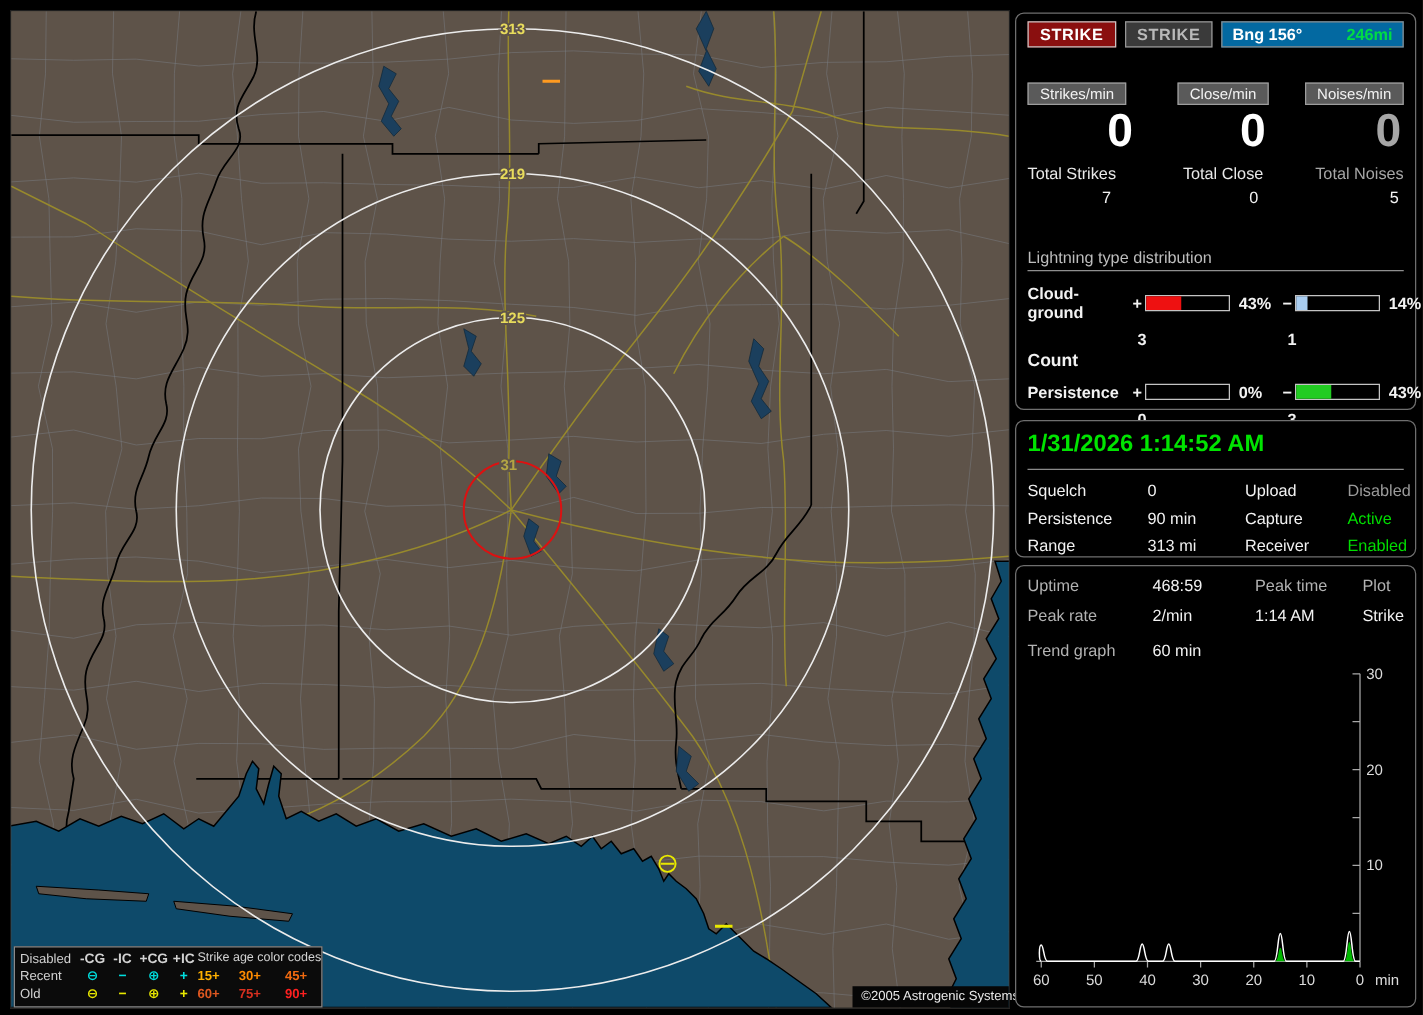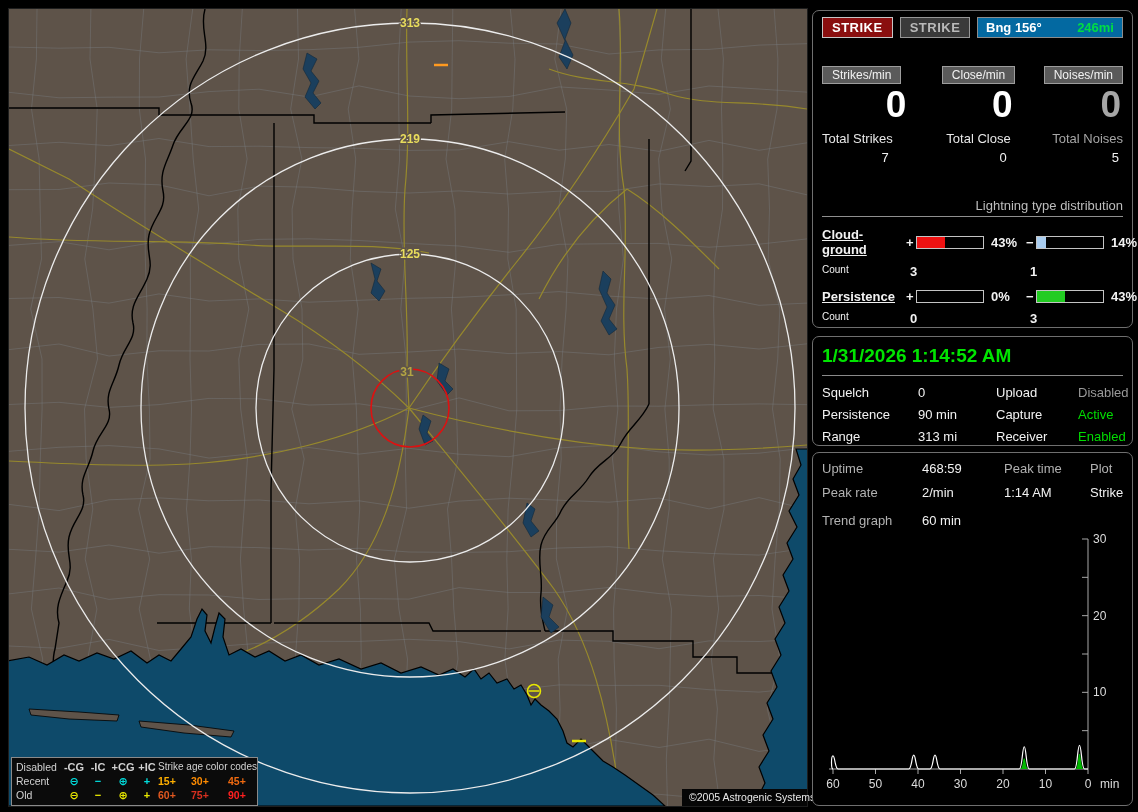--- a/index.html
+++ b/index.html
@@ -42,29 +42,29 @@
 
   .zeros-row{display:grid;grid-template-columns:1fr 1fr 1fr;margin-top:1px;}
   .bigzero{font-size:37px;font-weight:bold;text-align:right;line-height:40px;}
   .bigzero.z0{padding-right:16px;}.bigzero.z1{padding-right:10px;}.bigzero.z2{padding-right:2px;}
 
   .totals-row{display:grid;grid-template-columns:1fr 1fr 1fr;margin-top:6px;}
   .total-cell{display:flex;flex-direction:column;width:fit-content;}
   .total-label{font-size:13px;}
   .total-value{font-size:13px;color:#f2f2f2;text-align:right;padding-right:4px;margin-top:4px;}
 
-  .dist-title{margin-top:33px;font-size:13px;color:#bdbdbd;border-bottom:1px solid #8f8f8f;padding-bottom:3px;text-align:right;}
+  .dist-title{margin-top:33px;font-size:13px;color:#bdbdbd;border-bottom:1px solid #8f8f8f;padding-bottom:3px;}
   .dist-row{display:grid;grid-template-columns:84px 10px 70px 40px 10px 70px 24px;align-items:center;margin-top:10px;}
-  .dist-label{font-size:13px;font-weight:bold;color:#f2f2f2;text-decoration:underline;}
+  .dist-label{font-size:13px;font-weight:bold;color:#f2f2f2;}
   .sign{font-size:13px;font-weight:bold;color:#f2f2f2;}
   .bar{width:66px;height:11px;border:1px solid #c4c4c4;background:#000;}
   .bar-fill{height:100%;}
   .pct{font-size:13px;font-weight:bold;color:#f2f2f2;padding-left:5px;}
   .count-row{display:grid;grid-template-columns:84px 10px 70px 40px 10px 70px 24px;margin-top:7px;}
-  .count-label{font-size:10px;font-weight:normal;color:#f2f2f2;}
+  .count-label{font-size:14px;font-weight:bold;color:#f2f2f2;margin-top:16px;}
   .count-val{font-size:13px;font-weight:bold;color:#f2f2f2;justify-self:start;margin-left:-6px;}
 
   .datetime{font-size:19px;font-weight:bold;border-bottom:1px solid #8a8a8a;padding-bottom:8px;white-space:nowrap;}
   .set-grid{display:grid;grid-template-columns:96px 78px 82px auto;margin-top:9px;row-gap:7px;font-size:13px;}
   .set-label{color:#f2f2f2;}
   .set-value{color:#f2f2f2;}
 
   .stat-grid{display:grid;grid-template-columns:100px 82px 86px auto;row-gap:9px;font-size:13px;}
   .stat-label{color:#b2b2b2;}
   .stat-value{color:#f2f2f2;}

